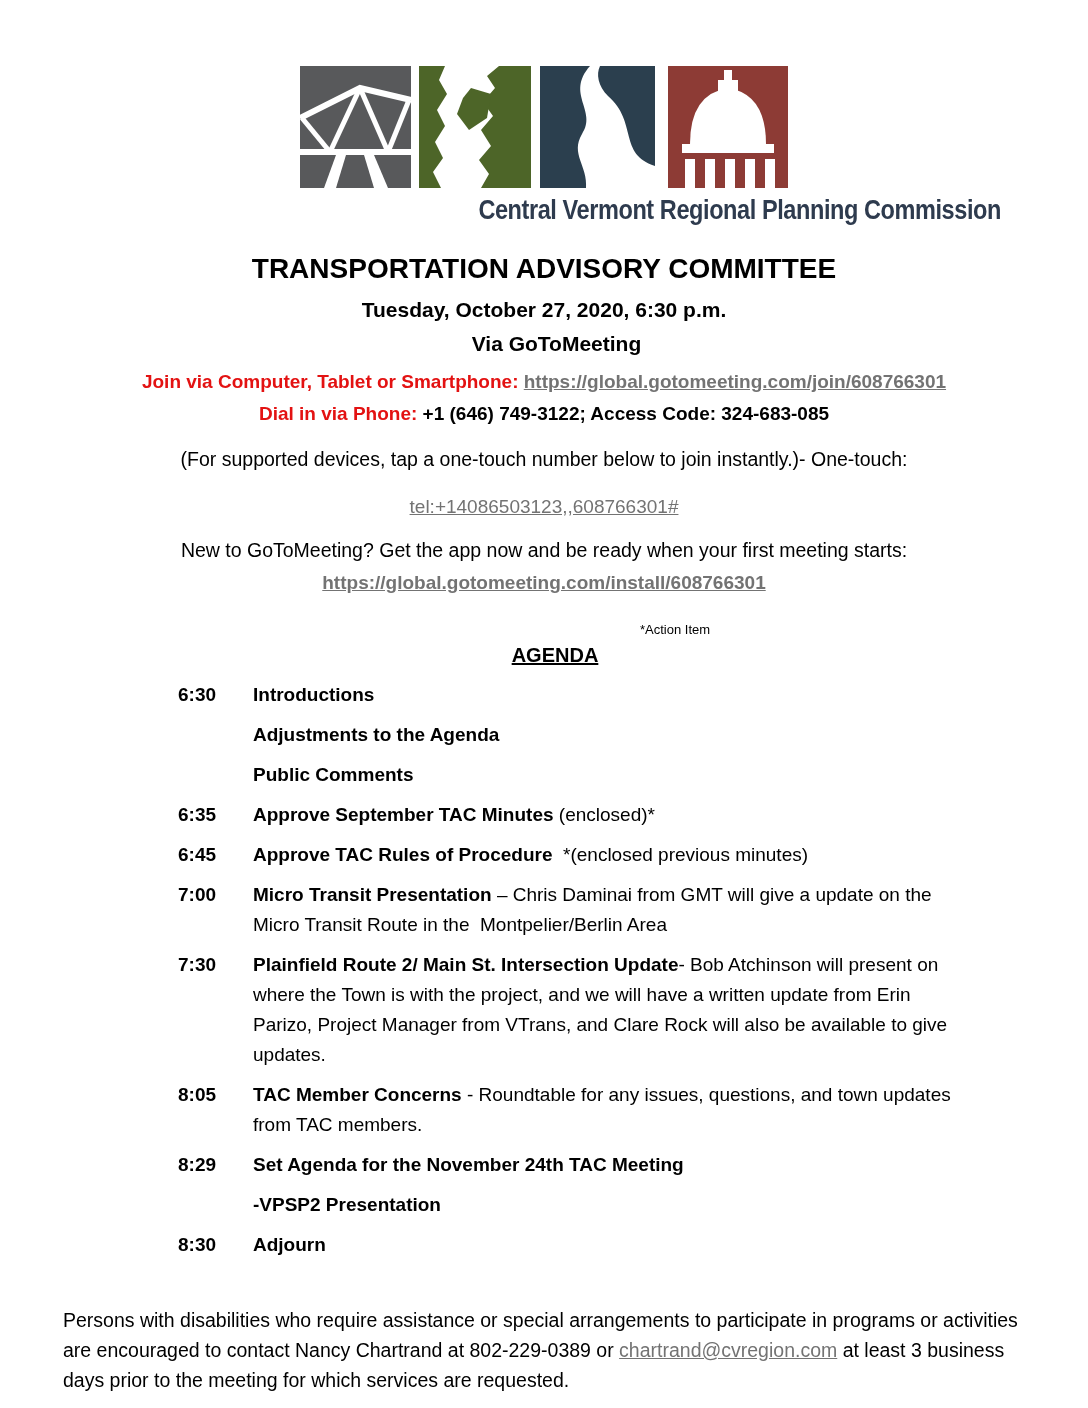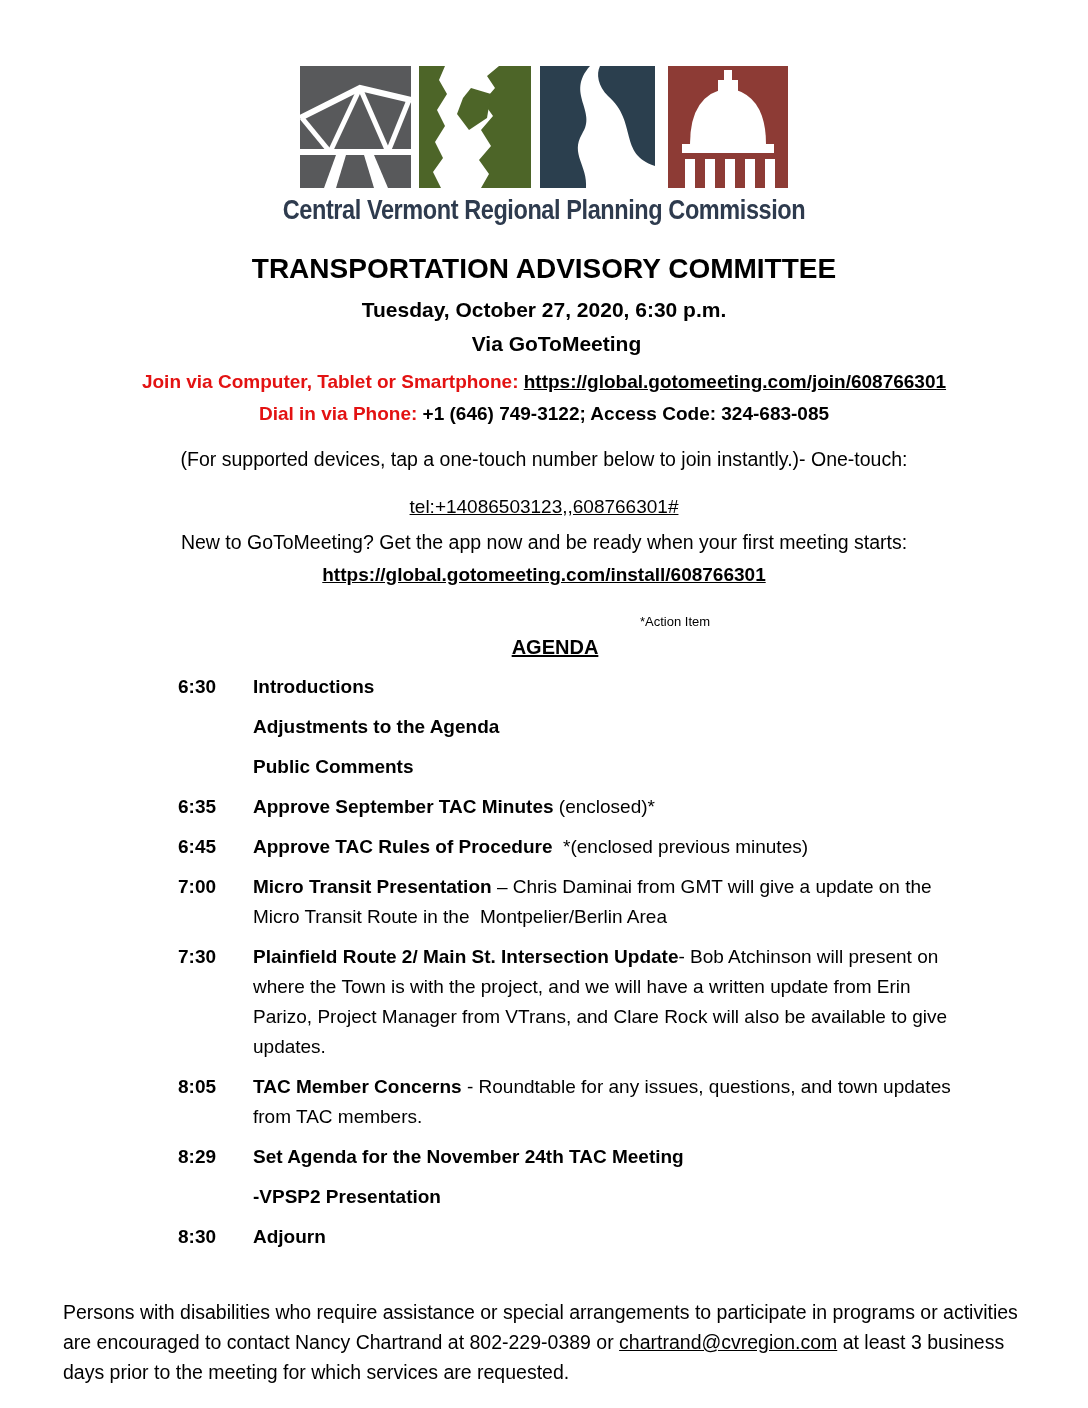--- a/index.html
+++ b/index.html
@@ -2,38 +2,38 @@
 <html><head>
 <meta charset="utf-8">
 <style>
   html,body{margin:0;padding:0;background:#ffffff;}
   .page{
     width:1088px;height:1408px;background:#ffffff;overflow:hidden;
     font-family:"Liberation Sans",sans-serif;color:#000000;position:relative;
   }
   .center{text-align:center;}
   
-  .logo-wrap{padding-top:66px;text-align:center;}
+  .logo-wrap{padding-top:66px;text-align:right;}
   .logo-svg{display:block;margin:0 auto;}
   .logo-name{
     margin-top:4px;font-size:28px;font-weight:bold;color:#2e3b4e;
     letter-spacing:-0.5px;transform:scaleX(0.84);transform-origin:50% 50%;
     white-space:nowrap;
   }
   
   .doc-title{margin-top:26px;font-size:28px;font-weight:bold;line-height:33px;}
   .doc-date{margin-top:11px;font-size:21px;font-weight:bold;line-height:27px;}
   .doc-platform{margin-top:7px;font-size:21px;font-weight:bold;line-height:27px;padding-left:25px;}
   .join-line{margin-top:11px;font-size:19px;font-weight:bold;line-height:27px;}
   .dial-line{margin-top:5px;font-size:19px;font-weight:bold;line-height:27px;}
   .red{color:#e31212;}
-  a.lnk{color:#000000;text-decoration:underline;cursor:pointer;}
+  a.lnk{color:#737373;text-decoration:underline;cursor:pointer;}
   .note1{margin-top:19px;font-size:19.5px;line-height:27px;}
   .tel-line{margin-top:20px;font-size:19px;font-weight:normal;line-height:27px;}
-  .note2{margin-top:9px;font-size:19.5px;line-height:27px;}
+  .note2{margin-top:17px;font-size:19.5px;line-height:27px;}
   .install-line{margin-top:5px;font-size:19px;font-weight:bold;line-height:27px;}
   .action-note{margin-top:21px;margin-left:640px;font-size:13px;line-height:25px;}
   .agenda-heading{font-size:20px;font-weight:bold;text-decoration:underline;line-height:27px;padding-left:22px;}
   
   .agenda-list{margin:11px 0 0 178px;width:800px;}
   .arow{display:flex;margin-bottom:10px;line-height:30px;font-size:19px;}
   .atime{flex:0 0 75px;font-weight:bold;white-space:pre;}
   .atext{width:715px;}
   .atext b{font-weight:bold;text-align:right;}
   .detail{white-space:pre-wrap;}

